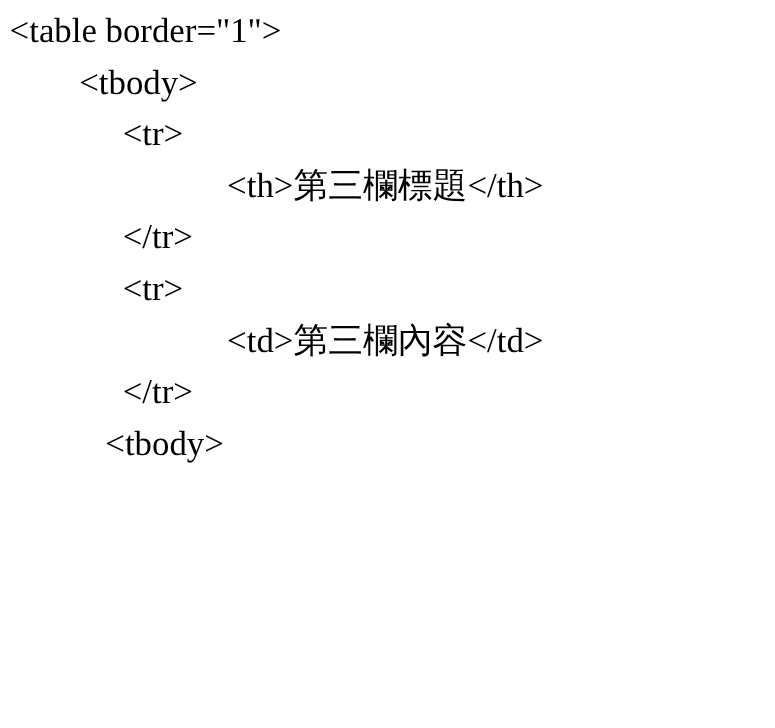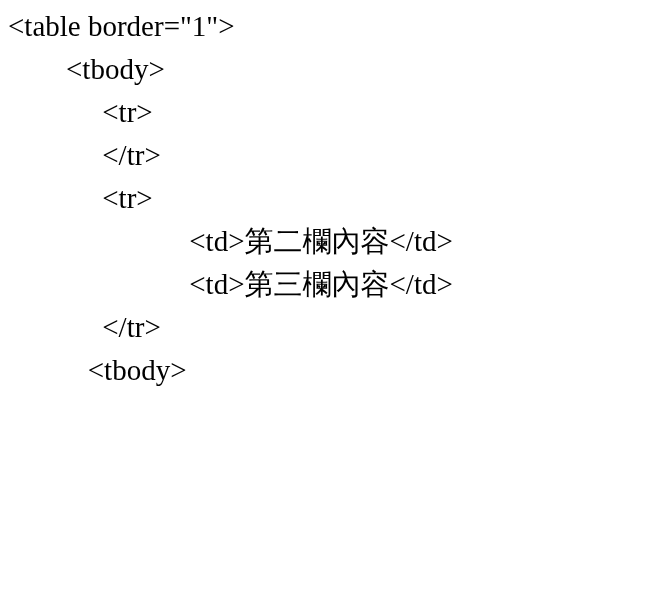--- a/index.html
+++ b/index.html
@@ -28,19 +28,19 @@
     overflow: hidden;
   }
 </style>
 </head>
 <body>
 
 <div class="code-snippet">
   <div class="code-line">&lt;table border="1"&gt;</div>
   <div class="code-line">        &lt;tbody&gt;</div>
   <div class="code-line">             &lt;tr&gt;</div>
+  <div class="code-line">                         &lt;th&gt;第三欄標題&lt;/th&gt;</div>
   <div class="code-line">             &lt;/tr&gt;</div>
   <div class="code-line">             &lt;tr&gt;</div>
-  <div class="code-line">                         &lt;td&gt;第二欄內容&lt;/td&gt;</div>
   <div class="code-line">                         &lt;td&gt;第三欄內容&lt;/td&gt;</div>
   <div class="code-line">             &lt;/tr&gt;</div>
   <div class="code-line">           &lt;tbody&gt;</div>
 </div>
 
 </body></html>

